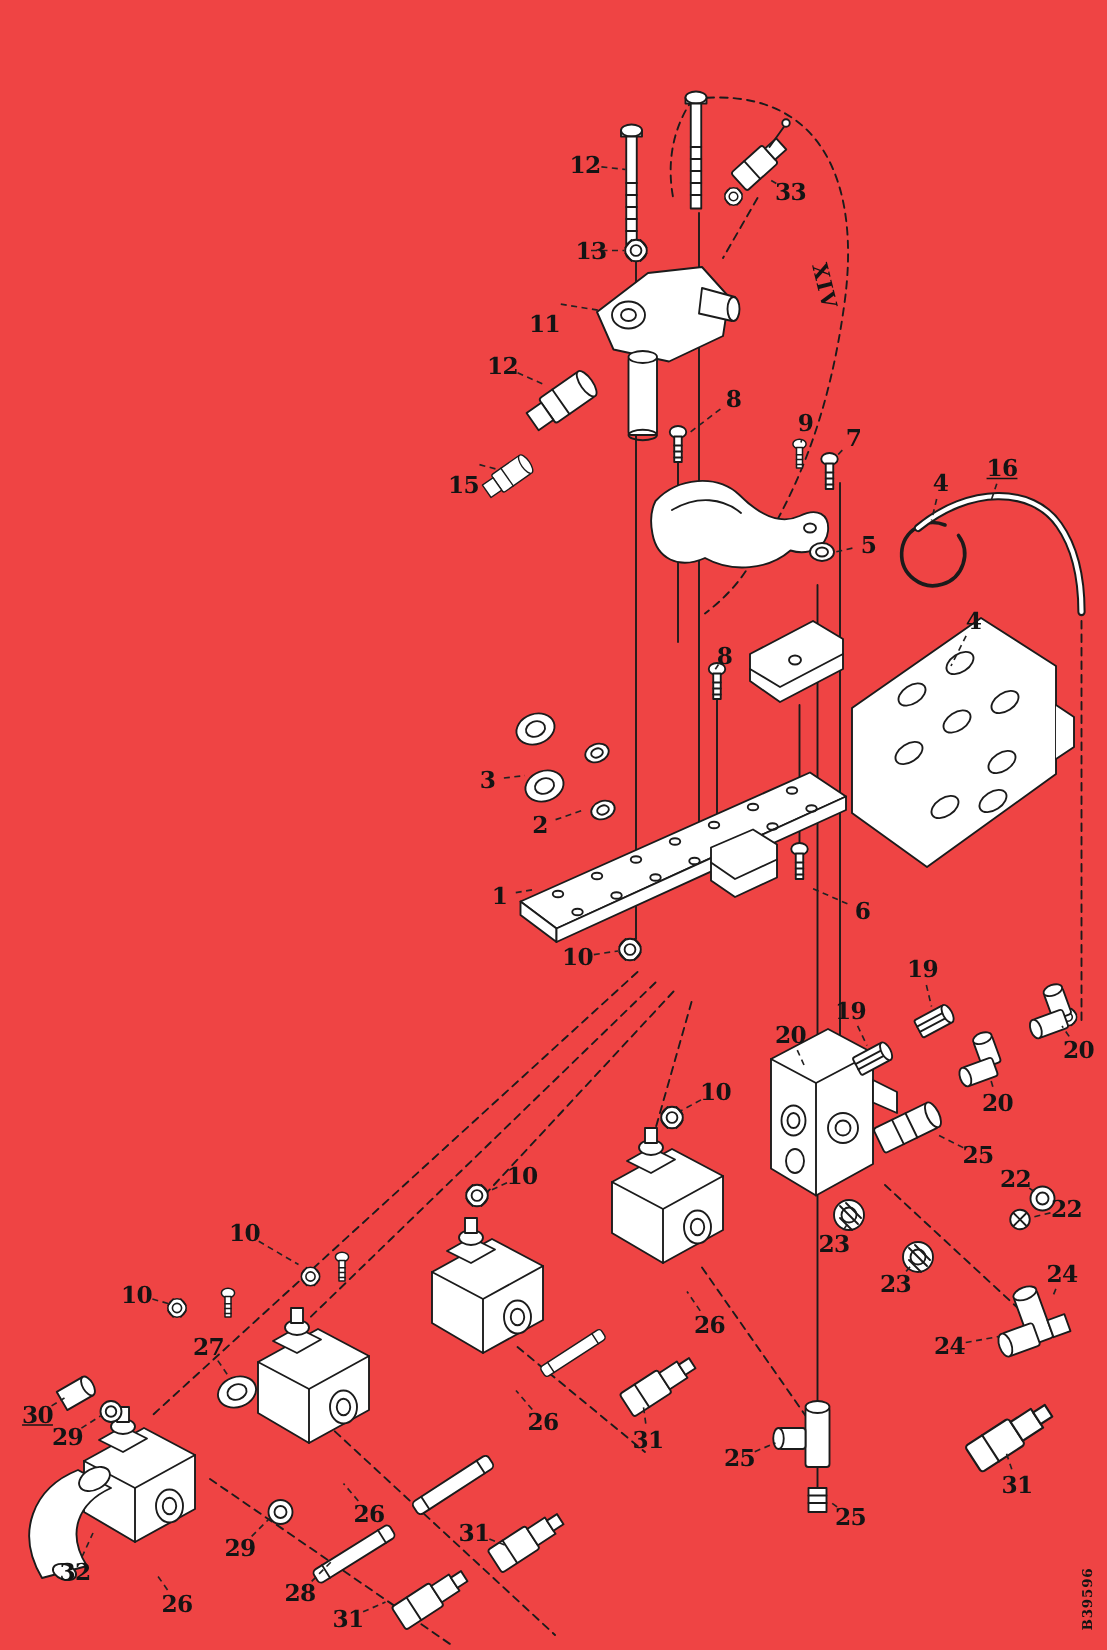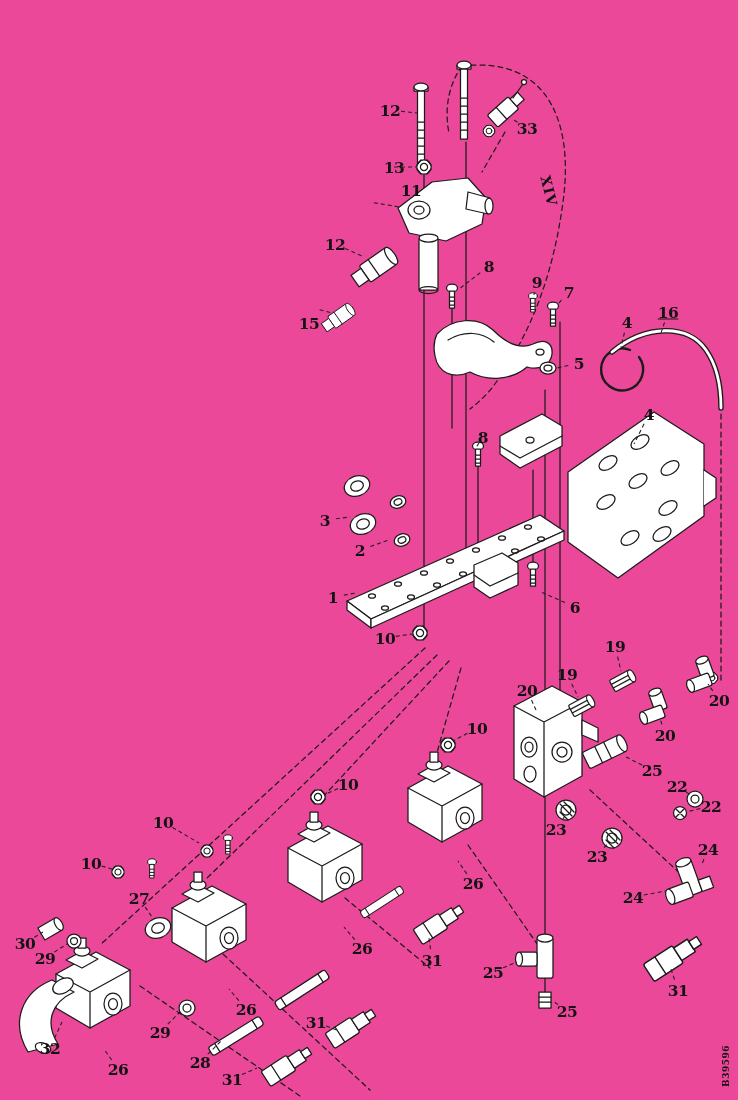--- a/index.html
+++ b/index.html
@@ -1,16 +1,16 @@
 <!DOCTYPE html>
 <html><head>
 <meta charset="utf-8">
 <style>
   html,body{margin:0;padding:0;background:#fff;}
-  .canvas{position:relative;width:738px;height:1100px;background:#ec4899;overflow:hidden;
+  .canvas{position:relative;width:738px;height:1100px;background:#ef4444;overflow:hidden;
           font-family:"DejaVu Serif",serif;text-align:center;}
   .layer{position:absolute;left:0;top:0;}
   #leaders{pointer-events:none;}
   #leaders line{stroke:#222222;stroke-width:1.1;stroke-dasharray:4 3;}
   .callout{position:absolute;transform:translate(-50%,-50%);
            font:600 15.5px "DejaVu Serif",serif;color:#141414;white-space:nowrap;
            letter-spacing:-0.5px;}
   .section-ref{position:absolute;left:549px;top:191px;
            transform:translate(-50%,-50%) rotate(76deg);
            font:600 14px "DejaVu Serif",serif;color:#141414;letter-spacing:1px;}
@@ -381,21 +381,21 @@
       <line x1="54.60963995207922" y1="1038.012446770495" x2="62" y2="1022"></line>
       <line x1="111.69191421200338" y1="1059.9884488742905" x2="104" y2="1049"></line>
       <line x1="242.06846535665042" y1="1074.5698752430737" x2="257" y2="1068"></line>
       <line x1="558.0489318167259" y1="1004.6063798690899" x2="553" y2="1001"></line>
     </svg>
 
   <div id="callouts" class="layer">
       <div class="callout" style="left: 390px; top: 110px;">12</div>
       <div class="callout" style="left: 527px; top: 128px;">33</div>
       <div class="callout" style="left: 383px; top: 167px; margin-left: 11px;">13</div>
-      <div class="callout" style="left: 363px; top: 190px; margin-left: 48px;">11</div>
+      <div class="callout" style="left: 363px; top: 216px;">11</div>
       <div class="callout" style="left: 335px; top: 244px;">12</div>
       <div class="callout" style="left: 489px; top: 266px;">8</div>
       <div class="callout" style="left: 537px; top: 282px;">9</div>
       <div class="callout" style="left: 569px; top: 292px;">7</div>
       <div class="callout" style="left: 309px; top: 323px;">15</div>
       <div class="callout" style="left: 627px; top: 322px;">4</div>
       <div class="callout" style="left: 668px; top: 312px; text-decoration: underline;">16</div>
       <div class="callout" style="left: 579px; top: 363px;">5</div>
       <div class="callout" style="left: 649px; top: 414px;">4</div>
       <div class="callout" style="left: 483px; top: 437px;">8</div>
@@ -415,21 +415,21 @@
       <div class="callout" style="left: 348px; top: 784px;">10</div>
       <div class="callout" style="left: 711px; top: 806px;">22</div>
       <div class="callout" style="left: 556px; top: 829px;">23</div>
       <div class="callout" style="left: 597px; top: 856px;">23</div>
       <div class="callout" style="left: 708px; top: 849px;">24</div>
       <div class="callout" style="left: 163px; top: 822px;">10</div>
       <div class="callout" style="left: 633px; top: 897px;">24</div>
       <div class="callout" style="left: 91px; top: 863px;">10</div>
       <div class="callout" style="left: 473px; top: 883px;">26</div>
       <div class="callout" style="left: 139px; top: 898px;">27</div>
-      <div class="callout" style="left: 25px; top: 943px;">30</div>
+      <div class="callout" style="left: 25px; top: 943px; text-decoration: underline;">30</div>
       <div class="callout" style="left: 45px; top: 958px;">29</div>
       <div class="callout" style="left: 362px; top: 948px;">26</div>
       <div class="callout" style="left: 432px; top: 960px;">31</div>
       <div class="callout" style="left: 493px; top: 972px;">25</div>
       <div class="callout" style="left: 678px; top: 990px;">31</div>
       <div class="callout" style="left: 246px; top: 1009px;">26</div>
       <div class="callout" style="left: 316px; top: 1022px;">31</div>
       <div class="callout" style="left: 160px; top: 1032px;">29</div>
       <div class="callout" style="left: 200px; top: 1062px;">28</div>
       <div class="callout" style="left: 50px; top: 1048px;">32</div>

